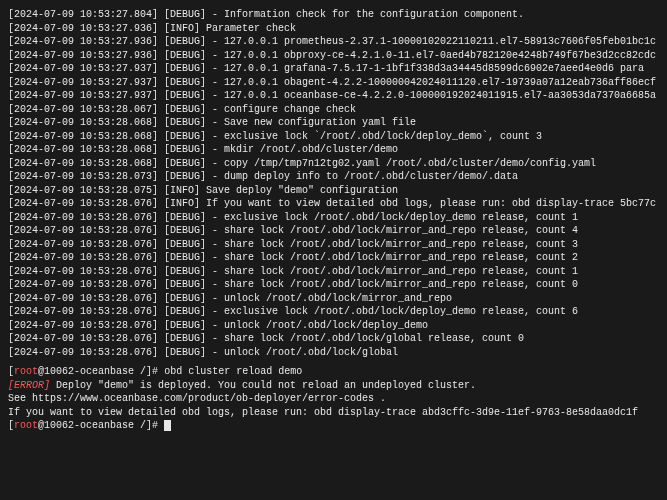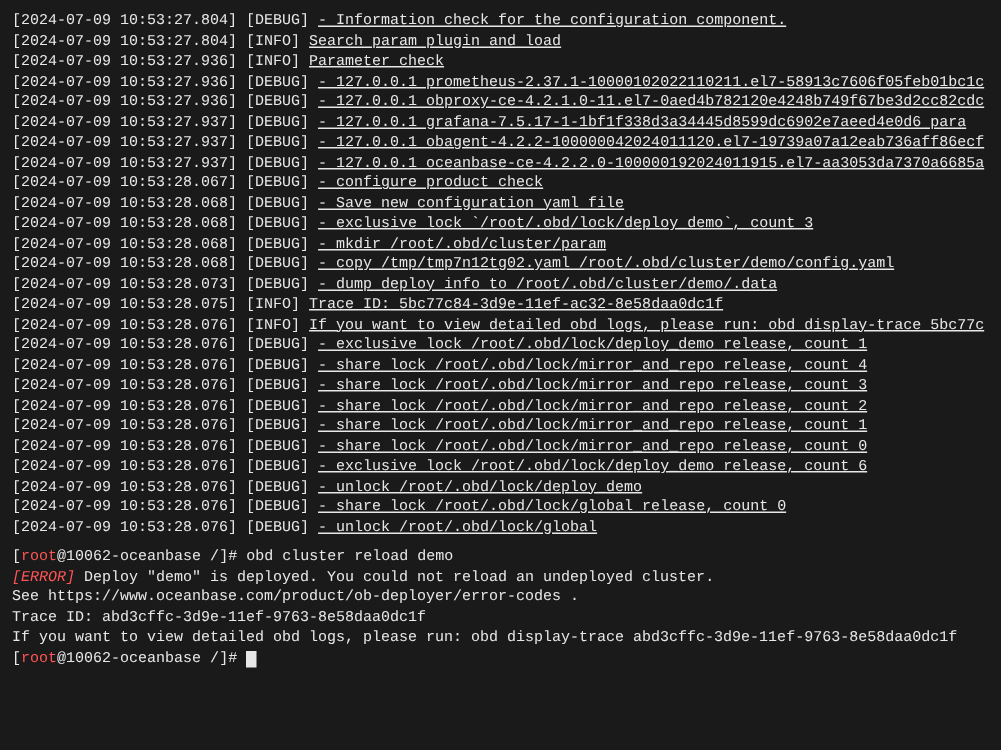--- a/index.html
+++ b/index.html
@@ -12,75 +12,74 @@
     color: #e8e8e8;
     width: 667px;
     height: 500px;
     box-sizing: border-box;
     overflow: hidden;
     white-space: nowrap;
   }
   .line { display: block; }
   .ts { color: #e8e8e8; margin-top: 28px; }
   .lvl { color: #e8e8e8; }
-  .msg { color: #e8e8e8; text-decoration: underline; }
+  .msg { color: #e8e8e8; }
   .prompt-user { color: #ff5555; }
   .prompt-host { color: #e8e8e8; }
   .prompt-path { color: #e8e8e8; }
   .error { color: #ff5555; font-style: italic; }
   .cursor {
     display: inline-block;
     width: 7px;
     height: 11px;
     background: #e8e8e8;
     vertical-align: text-bottom;
   }
   #log-area, #interactive-area { }
   .spacer { height: 6px; }
 </style>
 </head>
 <body>
 
 <div id="log-area">
     <div class="line"><span class="ts">[2024-07-09 10:53:27.804] </span><span class="lvl">[DEBUG] </span><span class="msg">- Information check for the configuration component.</span></div>
-    <div class="line"><span class="ts">[2024-07-09 10:53:27.804] </span><span class="lvl">[INFO] </span><span class="msg">Search param plugin and load</span></div>
     <div class="line"><span class="ts">[2024-07-09 10:53:27.936] </span><span class="lvl">[INFO] </span><span class="msg">Parameter check</span></div>
     <div class="line"><span class="ts">[2024-07-09 10:53:27.936] </span><span class="lvl">[DEBUG] </span><span class="msg">- 127.0.0.1 prometheus-2.37.1-10000102022110211.el7-58913c7606f05feb01bc1c</span></div>
     <div class="line"><span class="ts">[2024-07-09 10:53:27.936] </span><span class="lvl">[DEBUG] </span><span class="msg">- 127.0.0.1 obproxy-ce-4.2.1.0-11.el7-0aed4b782120e4248b749f67be3d2cc82cdc</span></div>
     <div class="line"><span class="ts">[2024-07-09 10:53:27.937] </span><span class="lvl">[DEBUG] </span><span class="msg">- 127.0.0.1 grafana-7.5.17-1-1bf1f338d3a34445d8599dc6902e7aeed4e0d6 para</span></div>
     <div class="line"><span class="ts">[2024-07-09 10:53:27.937] </span><span class="lvl">[DEBUG] </span><span class="msg">- 127.0.0.1 obagent-4.2.2-100000042024011120.el7-19739a07a12eab736aff86ecf</span></div>
     <div class="line"><span class="ts">[2024-07-09 10:53:27.937] </span><span class="lvl">[DEBUG] </span><span class="msg">- 127.0.0.1 oceanbase-ce-4.2.2.0-100000192024011915.el7-aa3053da7370a6685a</span></div>
-    <div class="line"><span class="ts">[2024-07-09 10:53:28.067] </span><span class="lvl">[DEBUG] </span><span class="msg">- configure product check</span></div>
+    <div class="line"><span class="ts">[2024-07-09 10:53:28.067] </span><span class="lvl">[DEBUG] </span><span class="msg">- configure change check</span></div>
     <div class="line"><span class="ts">[2024-07-09 10:53:28.068] </span><span class="lvl">[DEBUG] </span><span class="msg">- Save new configuration yaml file</span></div>
     <div class="line"><span class="ts">[2024-07-09 10:53:28.068] </span><span class="lvl">[DEBUG] </span><span class="msg">- exclusive lock `/root/.obd/lock/deploy_demo`, count 3</span></div>
-    <div class="line"><span class="ts">[2024-07-09 10:53:28.068] </span><span class="lvl">[DEBUG] </span><span class="msg">- mkdir /root/.obd/cluster/param</span></div>
+    <div class="line"><span class="ts">[2024-07-09 10:53:28.068] </span><span class="lvl">[DEBUG] </span><span class="msg">- mkdir /root/.obd/cluster/demo</span></div>
     <div class="line"><span class="ts">[2024-07-09 10:53:28.068] </span><span class="lvl">[DEBUG] </span><span class="msg">- copy /tmp/tmp7n12tg02.yaml /root/.obd/cluster/demo/config.yaml</span></div>
     <div class="line"><span class="ts">[2024-07-09 10:53:28.073] </span><span class="lvl">[DEBUG] </span><span class="msg">- dump deploy info to /root/.obd/cluster/demo/.data</span></div>
-    <div class="line"><span class="ts">[2024-07-09 10:53:28.075] </span><span class="lvl">[INFO] </span><span class="msg">Trace ID: 5bc77c84-3d9e-11ef-ac32-8e58daa0dc1f</span></div>
+    <div class="line"><span class="ts">[2024-07-09 10:53:28.075] </span><span class="lvl">[INFO] </span><span class="msg">Save deploy "demo" configuration</span></div>
     <div class="line"><span class="ts">[2024-07-09 10:53:28.076] </span><span class="lvl">[INFO] </span><span class="msg">If you want to view detailed obd logs, please run: obd display-trace 5bc77c</span></div>
     <div class="line"><span class="ts">[2024-07-09 10:53:28.076] </span><span class="lvl">[DEBUG] </span><span class="msg">- exclusive lock /root/.obd/lock/deploy_demo release, count 1</span></div>
     <div class="line"><span class="ts">[2024-07-09 10:53:28.076] </span><span class="lvl">[DEBUG] </span><span class="msg">- share lock /root/.obd/lock/mirror_and_repo release, count 4</span></div>
     <div class="line"><span class="ts">[2024-07-09 10:53:28.076] </span><span class="lvl">[DEBUG] </span><span class="msg">- share lock /root/.obd/lock/mirror_and_repo release, count 3</span></div>
     <div class="line"><span class="ts">[2024-07-09 10:53:28.076] </span><span class="lvl">[DEBUG] </span><span class="msg">- share lock /root/.obd/lock/mirror_and_repo release, count 2</span></div>
     <div class="line"><span class="ts">[2024-07-09 10:53:28.076] </span><span class="lvl">[DEBUG] </span><span class="msg">- share lock /root/.obd/lock/mirror_and_repo release, count 1</span></div>
     <div class="line"><span class="ts">[2024-07-09 10:53:28.076] </span><span class="lvl">[DEBUG] </span><span class="msg">- share lock /root/.obd/lock/mirror_and_repo release, count 0</span></div>
+    <div class="line"><span class="ts">[2024-07-09 10:53:28.076] </span><span class="lvl">[DEBUG] </span><span class="msg">- unlock /root/.obd/lock/mirror_and_repo</span></div>
     <div class="line"><span class="ts">[2024-07-09 10:53:28.076] </span><span class="lvl">[DEBUG] </span><span class="msg">- exclusive lock /root/.obd/lock/deploy_demo release, count 6</span></div>
     <div class="line"><span class="ts">[2024-07-09 10:53:28.076] </span><span class="lvl">[DEBUG] </span><span class="msg">- unlock /root/.obd/lock/deploy_demo</span></div>
     <div class="line"><span class="ts">[2024-07-09 10:53:28.076] </span><span class="lvl">[DEBUG] </span><span class="msg">- share lock /root/.obd/lock/global release, count 0</span></div>
     <div class="line"><span class="ts">[2024-07-09 10:53:28.076] </span><span class="lvl">[DEBUG] </span><span class="msg">- unlock /root/.obd/lock/global</span></div>
   </div>
 
 <div class="spacer"></div>
 
 <div id="interactive-area">
   <div class="line">
     <span>[</span><span class="prompt-user">root</span><span>@</span><span class="prompt-host">10062-oceanbase</span><span> </span><span class="prompt-path">/</span><span>]</span><span>#</span><span> </span><span>obd cluster reload demo</span>
   </div>
   <div class="line">
     <span class="error">[ERROR]</span><span> Deploy "demo" is deployed. You could not reload an undeployed cluster.</span>
   </div>
   <div class="line">See https://www.oceanbase.com/product/ob-deployer/error-codes .</div>
-  <div class="line">Trace ID: abd3cffc-3d9e-11ef-9763-8e58daa0dc1f</div>
   <div class="line">If you want to view detailed obd logs, please run: obd display-trace abd3cffc-3d9e-11ef-9763-8e58daa0dc1f</div>
   <div class="line">
     <span>[</span><span class="prompt-user">root</span><span>@</span><span class="prompt-host">10062-oceanbase</span><span> </span><span class="prompt-path">/</span><span>]</span><span>#</span><span> </span><span class="cursor"></span>
   </div>
 </div>
 
 </body></html>

